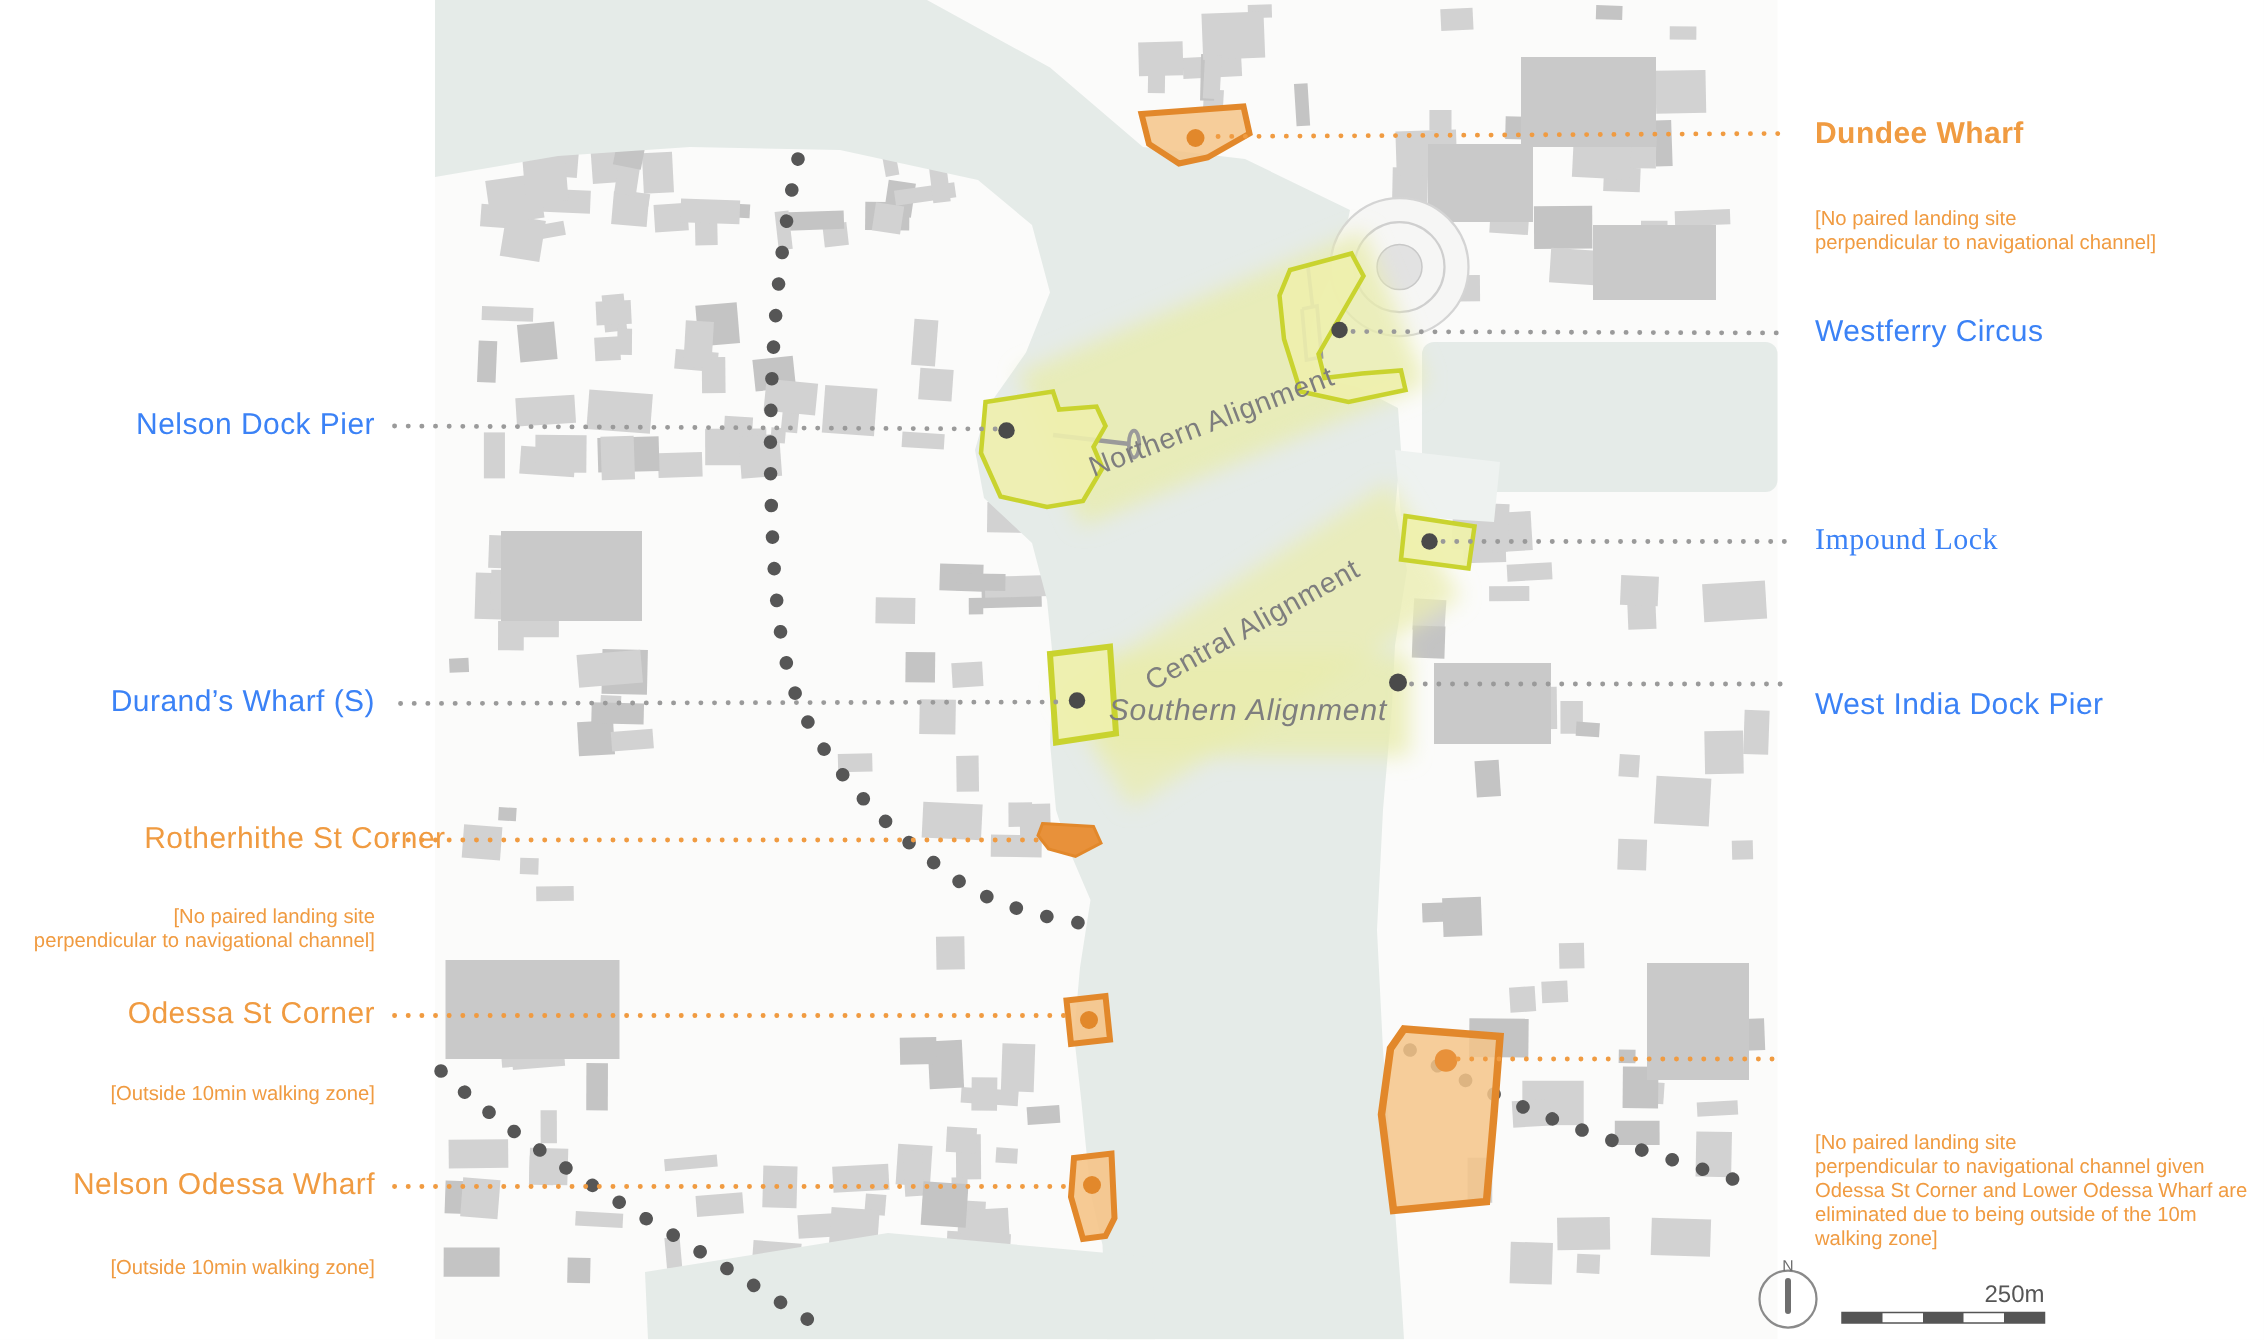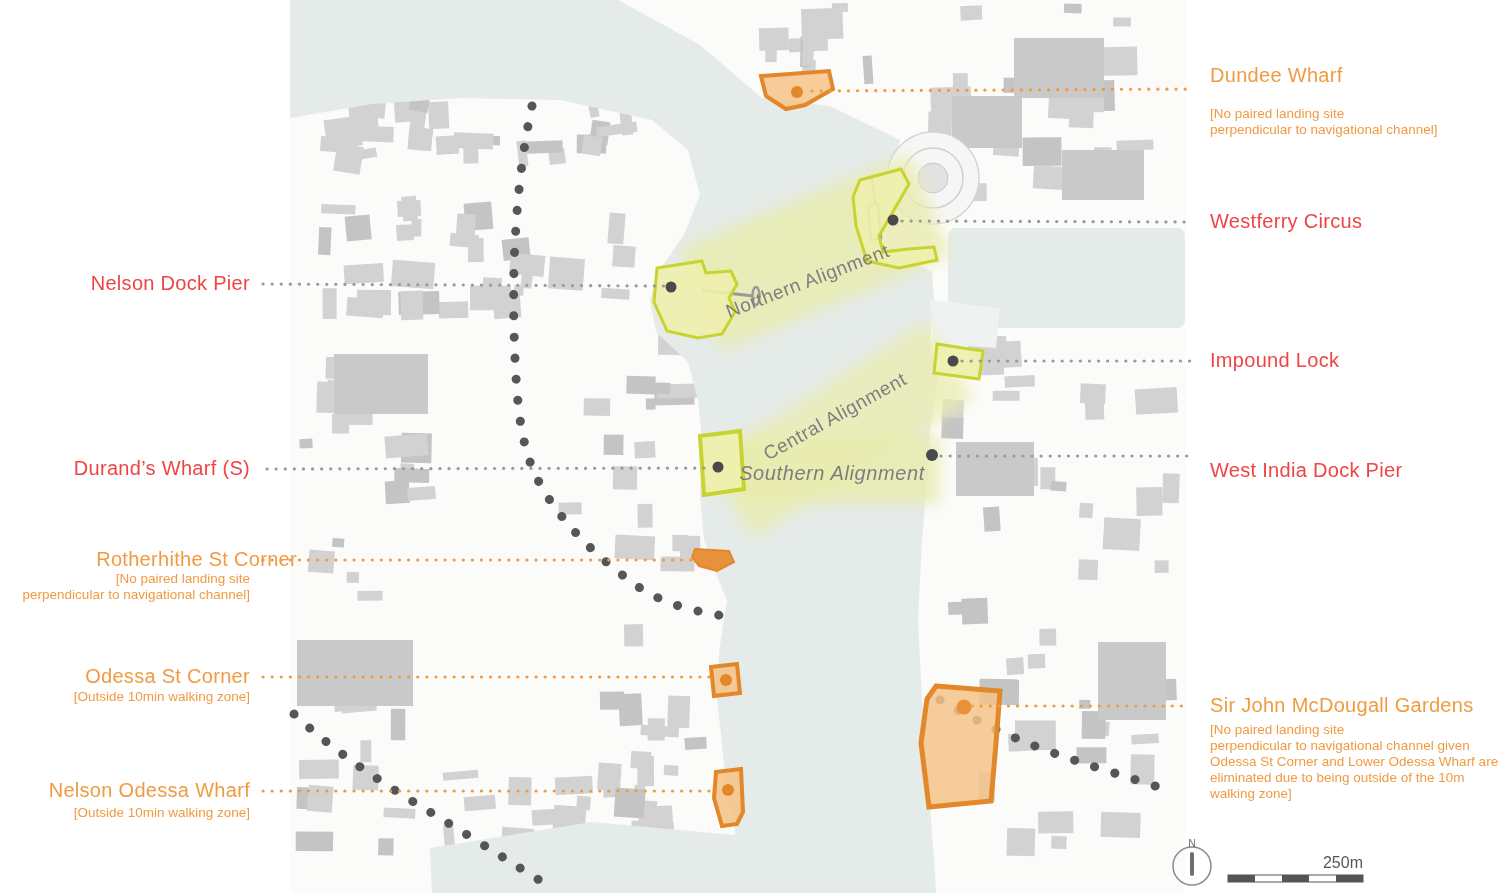--- a/index.html
+++ b/index.html
@@ -1,21 +1,21 @@
 <!DOCTYPE html>
 <html><head>
 <meta charset="utf-8">
 <style>
   html,body{margin:0;padding:0;background:#ffffff;}
   #stage{position:relative;width:1509px;height:893px;overflow:hidden;
          font-family:"Liberation Sans",sans-serif;background:#ffffff;}
   #mapsvg{position:absolute;left:0;top:0;}
-  .lbl{position:absolute;font-size:20px;letter-spacing:.3px;color:#ef4444;white-space:nowrap;}
+  .lbl{position:absolute;font-size:20px;letter-spacing:.3px;color:#3b82f6;white-space:nowrap;}
   .lbl.orange{color:#f09b41;}
-  .note{position:absolute;font-size:13.5px;line-height:16px;color:#f09b41;white-space:pre-line;}
+  .note{position:absolute;font-size:13.5px;line-height:16px;color:#f09b41;white-space:pre-line;margin-top:32px;}
   .col-left{text-align:right;}
   .aln-label{fill:#7e7e7e;font-size:19px;letter-spacing:.6px;}
   .aln-label.it{font-style:italic;font-size:20px;}
   .smalltext{fill:#565656;font-size:16px;}
   .ntext{fill:#6f6f6f;font-size:10.5px;}
 </style>
 </head>
 <body>
 
 <div id="stage">
@@ -359,30 +359,29 @@
   <div class="lbl orange col-left" style="top:548px; right:1212px;">Rotherhithe St Corner</div>
   <div class="note col-left" style="top:571px; right:1259px; width:260px;">[No paired landing site
 perpendicular to navigational channel]</div>
 
   <div class="lbl orange col-left" style="top:665px; right:1259px;margin-left:13px;">Odessa St Corner</div>
   <div class="note col-left" style="top:689px; right:1259px; width:260px;">[Outside 10min walking zone]</div>
 
   <div class="lbl orange col-left" style="top:779px; right:1259px;">Nelson Odessa Wharf</div>
   <div class="note col-left" style="top:805px; right:1259px; width:260px;">[Outside 10min walking zone]</div>
 
-  <div class="lbl orange" style="top:64px; left:1210px;">Dundee Wharf</div>
+  <div class="lbl orange" style="top:78px; left:1210px;font-weight:bold;">Dundee Wharf</div>
   <div class="note" style="top:106px; left:1210px; width:300px;">[No paired landing site
 perpendicular to navigational channel]</div>
 
   <div class="lbl" style="top:210px; left:1210px;">Westferry Circus</div>
 
-  <div class="lbl" style="top:349px; left:1210px;">Impound Lock</div>
+  <div class="lbl" style="top:349px; left:1210px;font-family:Liberation Serif, serif;">Impound Lock</div>
 
   <div class="lbl" style="top:459px; left:1210px;">West India Dock Pier</div>
 
-  <div class="lbl orange" style="top:694px; left:1210px;">Sir John McDougall Gardens</div>
   <div class="note" style="top:722px; left:1210px; width:300px;">[No paired landing site
 perpendicular to navigational channel given
 Odessa St Corner and Lower Odessa Wharf are
 eliminated due to being outside of the 10m
 walking zone]</div>
 
 </div>
 
 </body></html>

